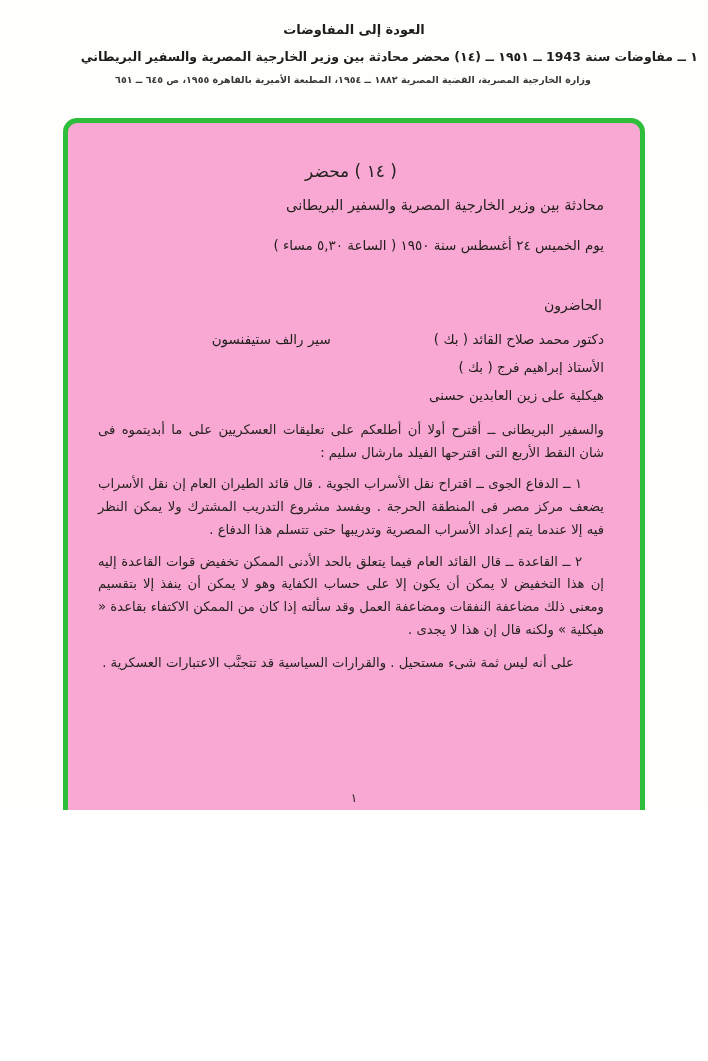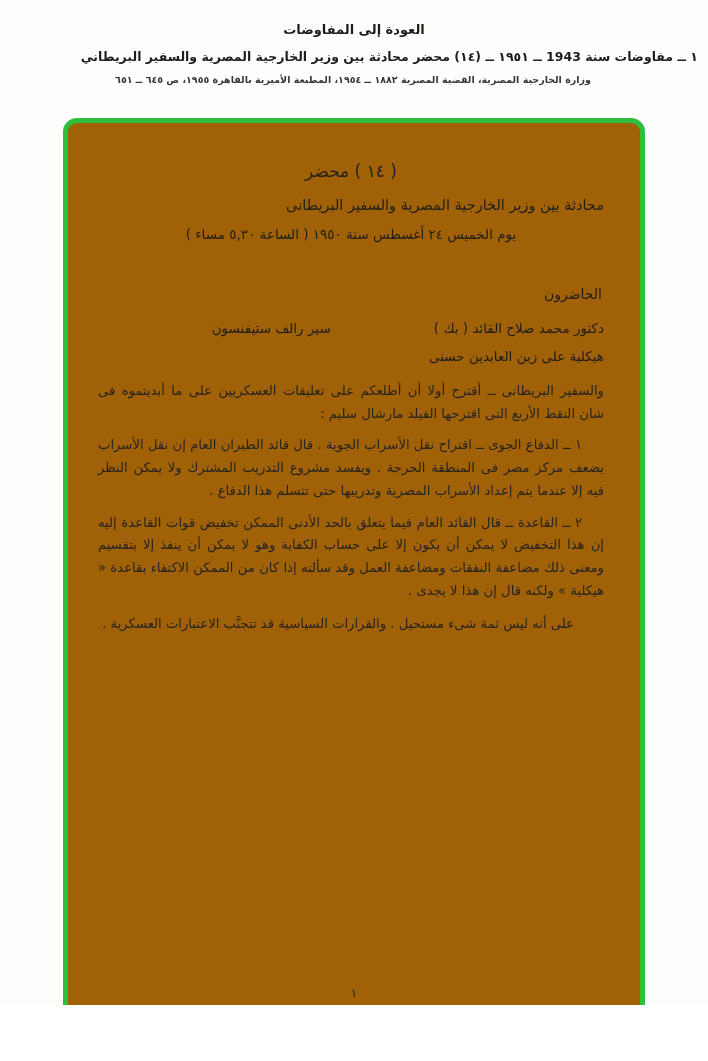--- a/index.html
+++ b/index.html
@@ -4,21 +4,21 @@
 <style>
   * { margin: 0; padding: 0; box-sizing: border-box; }
   html, body {
     width: 708px; height: 1061px;
     background: #ffffff;
     font-family: "DejaVu Sans", sans-serif;
     color: #1f1d1a;
   }
   .page {
     position: relative;
-    width: 708px; height: 1005px;
+    width: 708px; height: 810px;
     direction: rtl;
     overflow: hidden;
     background: #fefefd;
   }
   .top-title {
     position: absolute; top: 22px; right: 0; left: 0;
     text-align: center;
     font-size: 13px; font-weight: bold;
     letter-spacing: 0.2px;
   }
@@ -33,38 +33,37 @@
     text-align: center;
     font-size: 9.5px; font-weight: bold;
     color: #3a3835;
   }
   .doc-box {
     position: absolute;
     top: 118px; left: 63px;
     width: 582px; height: 914px;
     border: 5px solid #2fbe3b;
     border-radius: 14px;
-    background: #a16207;
+    background: #f9a8d4;
     padding: 30px 36px 0 30px;
   }
   .doc-title {
     text-align: center;
     font-size: 17px;
     margin-top: 8px;
     color: #242220;
   }
   .doc-sub1 {
     text-align: right;
     font-size: 14.5px;
     margin-top: 16px;
   }
   .doc-sub2 {
-    text-align: center;
     font-size: 13.5px;
-    margin-top: 13px;
+    margin-top: 24px;
   }
   .attendees-heading {
     font-size: 14px;
     margin-top: 44px;
     padding-right: 2px;
     text-align: right;
   }
   .attendees {
     margin-top: 18px;
     font-size: 13.5px;
@@ -111,20 +110,24 @@
     <div class="doc-sub2">يوم الخميس ٢٤ أغسطس سنة ١٩٥٠ ( الساعة ٥,٣٠ مساء )</div>
 
     <div class="attendees-heading">الحاضرون</div>
 
     <div class="attendees">
       <div class="att-row">
         <span class="name">دكتور محمد صلاح القائد ( بك )</span>
         <span class="name">سير رالف ستيفنسون</span>
       </div>
       <div class="att-row">
+        <span class="name">الأستاذ إبراهيم فرج ( بك )</span>
+        <span></span>
+      </div>
+      <div class="att-row">
         <span class="name">هيكلية على زين العابدين حسنى</span>
         <span></span>
       </div>
     </div>
 
     <div class="body-text">
       <p class="para first">والسفير البريطانى ــ أقترح أولا أن أطلعكم على تعليقات العسكريين على ما أبديتموه فى شان النقط الأربع التى اقترحها الفيلد مارشال سليم :</p>
       <p class="para">١ ــ الدفاع الجوى ــ اقتراح نقل الأسراب الجوية . قال قائد الطيران العام إن نقل الأسراب يضعف مركز مصر فى المنطقة الحرجة . ويفسد مشروع التدريب المشترك ولا يمكن النظر فيه إلا عندما يتم إعداد الأسراب المصرية وتدريبها حتى تتسلم هذا الدفاع .</p>
       <p class="para">٢ ــ القاعدة ــ قال القائد العام فيما يتعلق بالحد الأدنى الممكن تخفيض قوات القاعدة إليه إن هذا التخفيض لا يمكن أن يكون إلا على حساب الكفاية وهو لا يمكن أن ينفذ إلا بتقسيم ومعنى ذلك مضاعفة النفقات ومضاعفة العمل وقد سألته إذا كان من الممكن الاكتفاء بقاعدة « هيكلية » ولكنه قال إن هذا لا يجدى .</p>
       <p class="para last">على أنه ليس ثمة شىء مستحيل . والقرارات السياسية قد تتجنَّب الاعتبارات العسكرية .</p>

